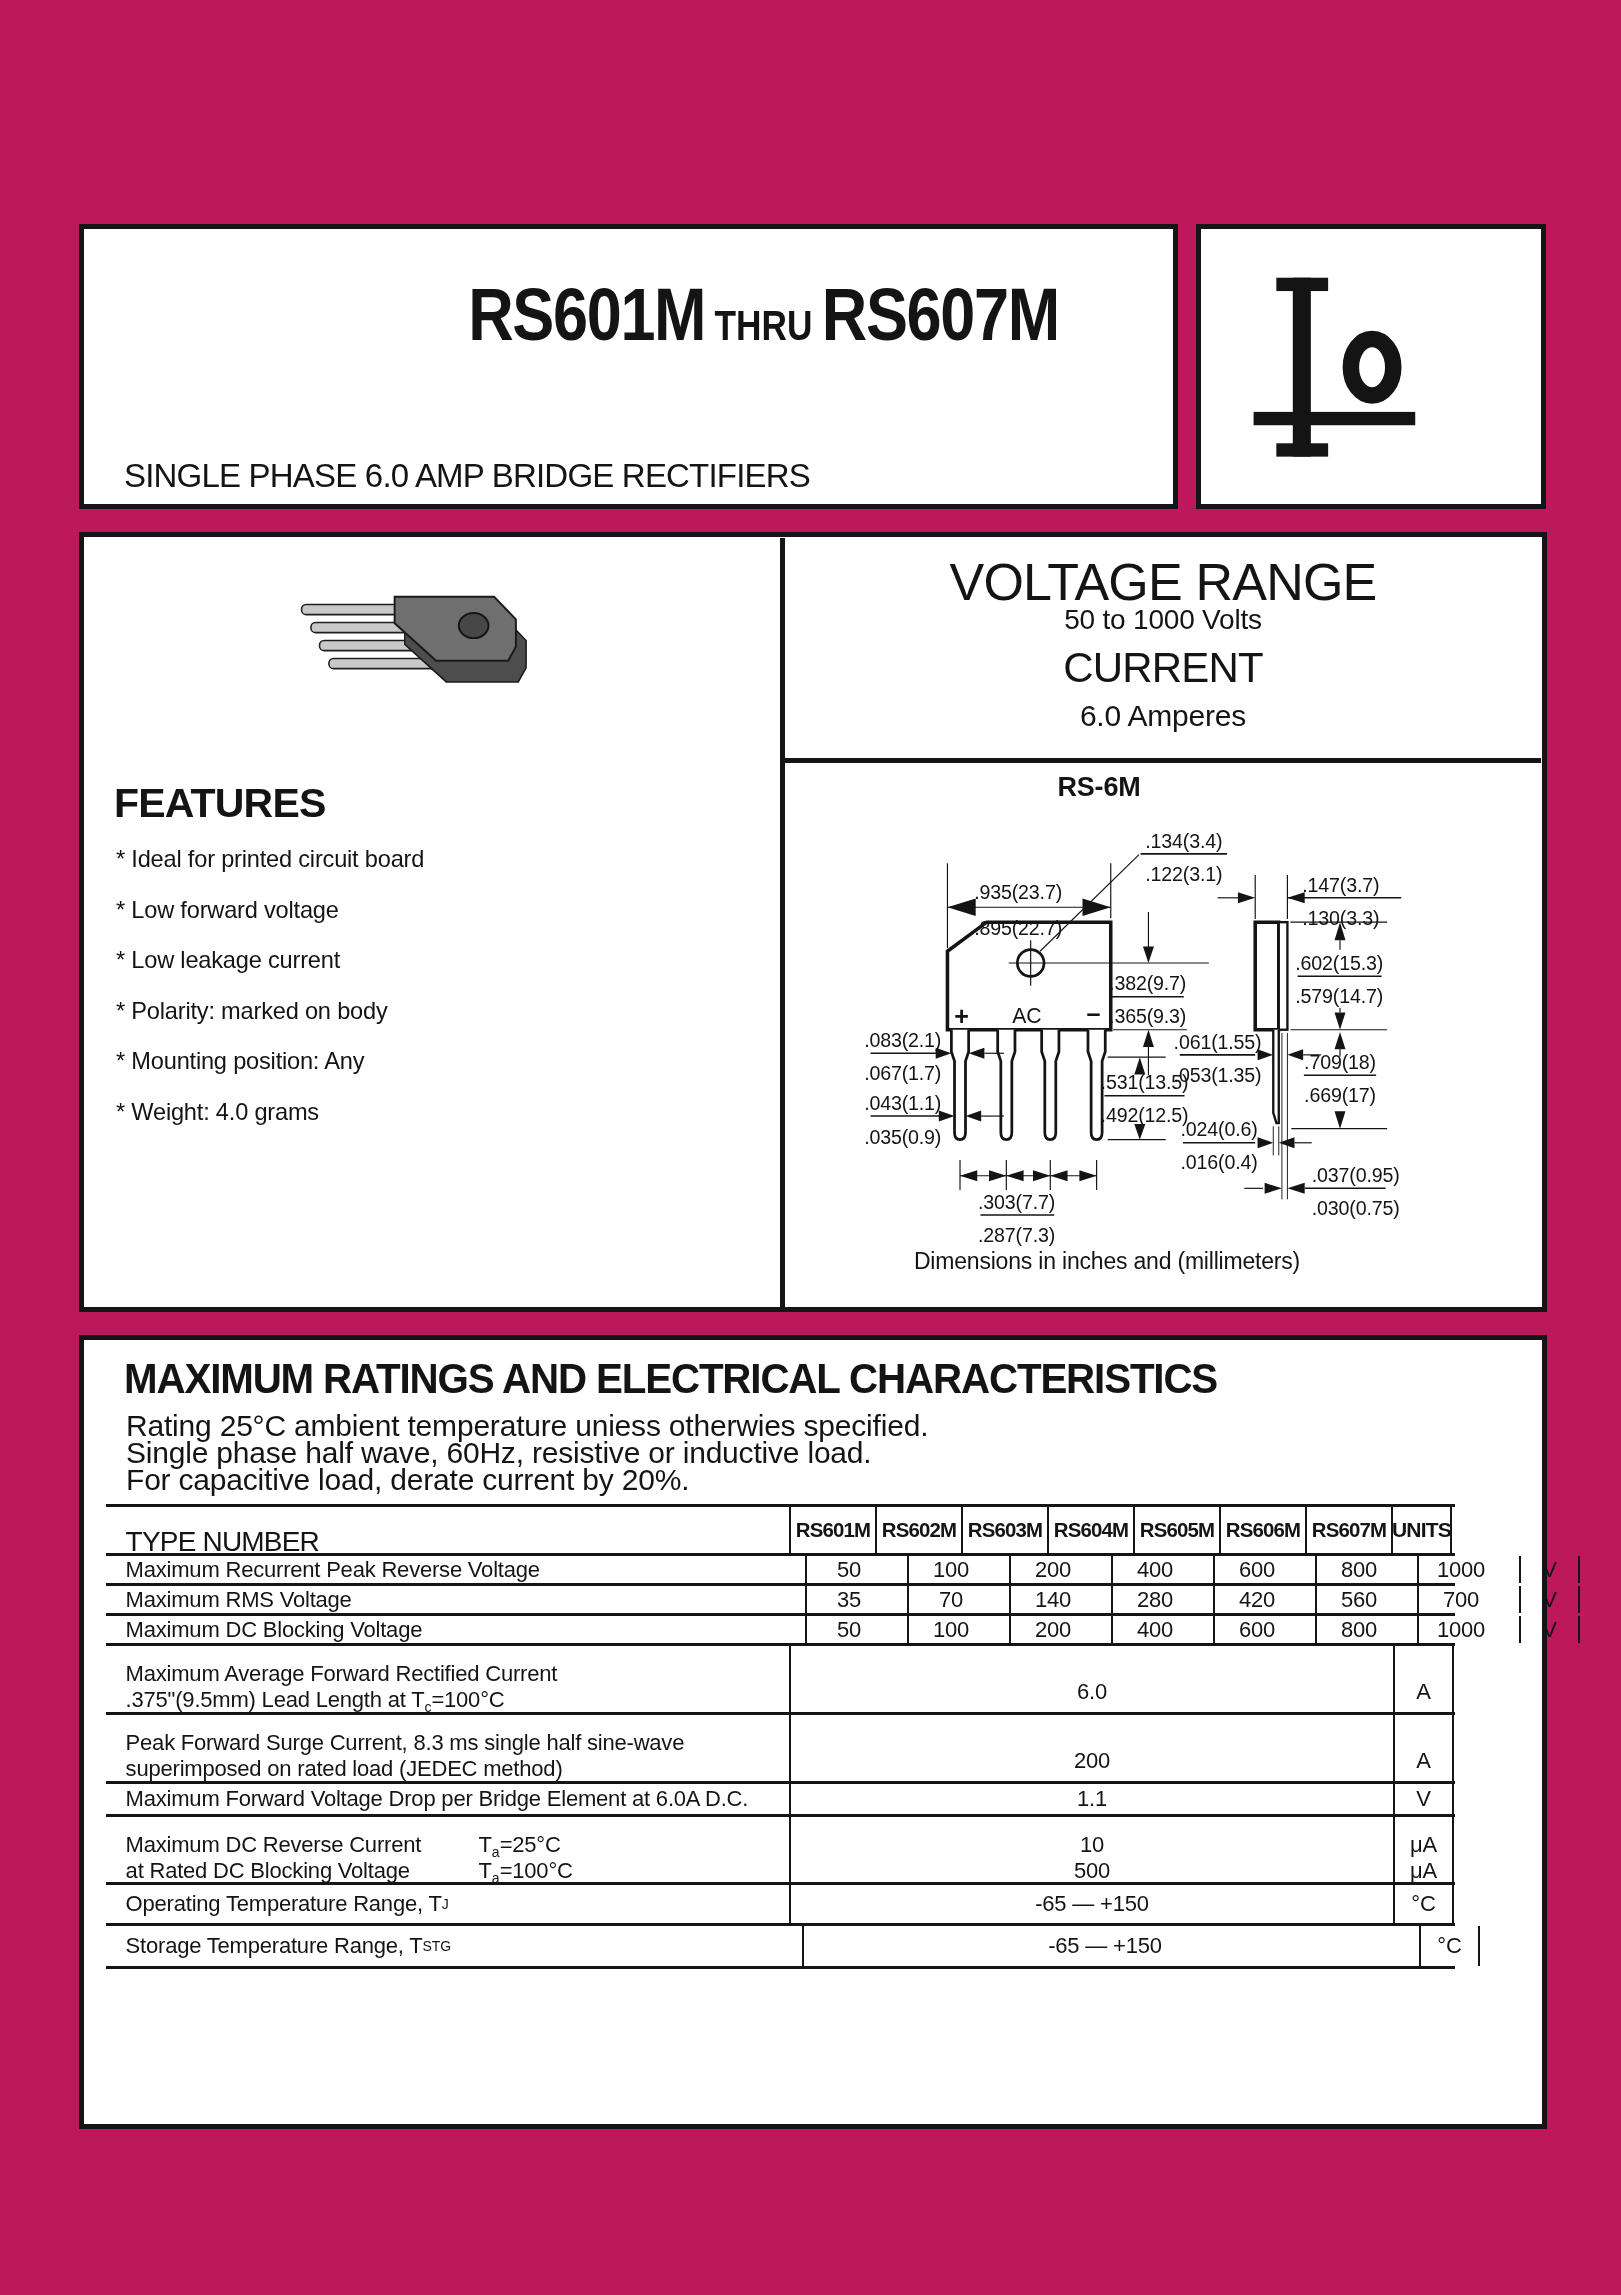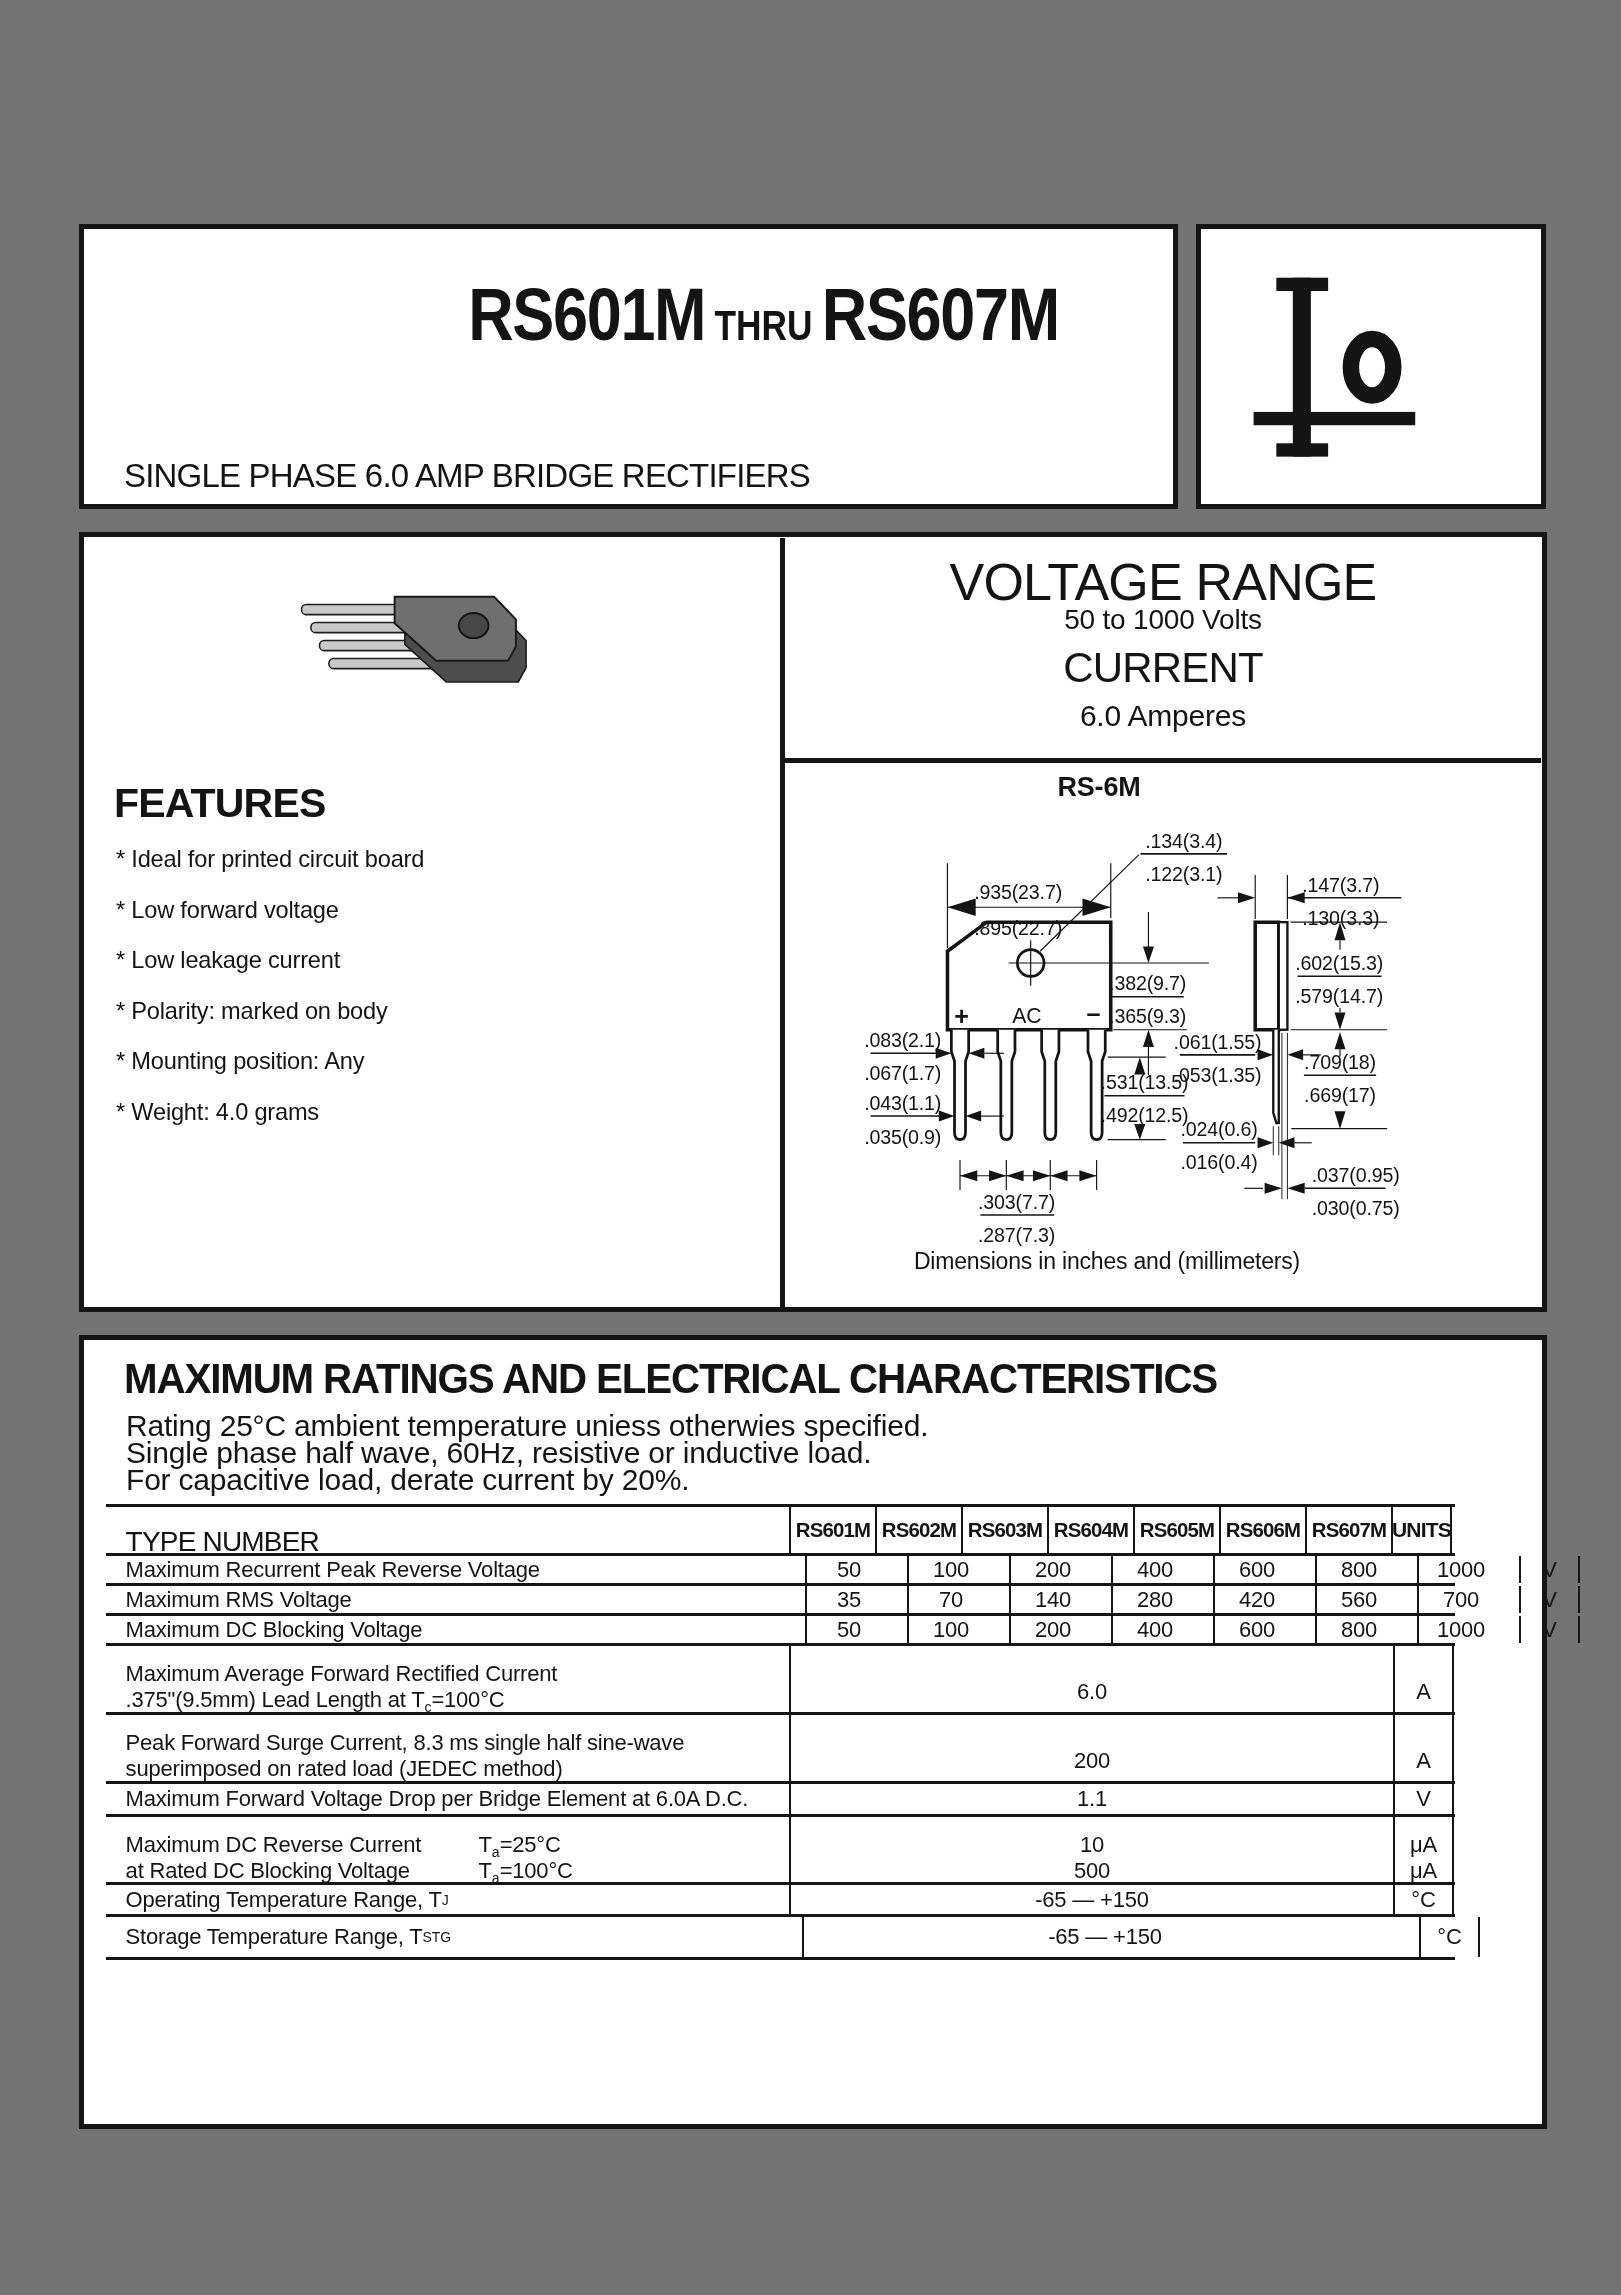--- a/index.html
+++ b/index.html
@@ -1,18 +1,18 @@
 <!DOCTYPE html>
 <html style="font-size:12.6px"><head>
 <meta charset="utf-8">
 <style>
   * { margin:0; padding:0; box-sizing:border-box; }
   html,body { background:#ffffff; }
   body { font-family:"Liberation Sans","DejaVu Sans",sans-serif; color:#141414; }
-  .page { position:relative; width:1622px; height:2295px; background:#737373; overflow:hidden; letter-spacing:-0.2px; }
+  .page { position:relative; width:1622px; height:2295px; background:#be185d; overflow:hidden; letter-spacing:-0.2px; }
   .box { position:absolute; border:5.5px solid #151515; background:#fff; }
   .abs { position:absolute; }
 
   
   .title-wrap { position:absolute; left:298px; top:265px; width:919px; text-align:center;
                 font-weight:bold; font-size:75px; letter-spacing:-1.6px;
                 transform:scaleX(0.84); transform-origin:center; white-space:nowrap; }
   .title-wrap .thru { font-size:42px; margin:0 11px; letter-spacing:0; }
   .subtitle { position:absolute; left:124px; top:457px; font-size:33px; letter-spacing:-0.8px; white-space:nowrap; }
 
@@ -40,21 +40,21 @@
   .t-row { display:grid; grid-template-columns:683px repeat(7,86px) 61px; border-top:3.9px solid #151515; }
   .t-row.merged { grid-template-columns:683px 604px 61px; }
   .t-row.last { border-bottom:3.9px solid #151515; }
   .cell { border-left:2.4px solid #151515; display:flex; align-items:center; justify-content:center; overflow:hidden; }
   .cell.lbl { border-left:none; justify-content:flex-start; padding-left:19.6px; position:relative; }
   .cell.unit { border-right:2.4px solid #151515; }
   .h-type { font-size:28px; letter-spacing:-0.8px;margin-top:24px; }
   .h-part { font-size:20.4px; font-weight:bold; letter-spacing:-0.8px; }
   .h-unit { font-size:21px; font-weight:bold; letter-spacing:-0.8px; }
   .rh62 { height:49px; } .rh38 { height:30px;gap:16px; } .rh88 { height:69px; }
-  .rh42 { height:33px; } .rh86 { height:68px; } .rh52 { height:32px; } .rh58 { height:46px;gap:13px; }
+  .rh42 { height:33px; } .rh86 { height:68px; } .rh52 { height:41px; } .rh58 { height:46px;gap:13px; }
   .two { flex-direction:column; align-items:stretch; justify-content:space-between; padding-top:15px; padding-bottom:5.5px; }
   .two.center-x { align-items:center; }
   .bottomline { justify-content:flex-end; flex-direction:column; align-items:center; padding-bottom:7px; }
   .lline { position:relative; white-space:nowrap; }
   .cond { position:absolute; left:353px; top:0; }
   sub.s { font-size:14px; vertical-align:-4.7px; letter-spacing:0; }
 
   svg text { font-family:"Liberation Sans","DejaVu Sans",sans-serif; fill:#141414; }
   .dim { font-size:25px; }
   .mark { font-size:27px; }

